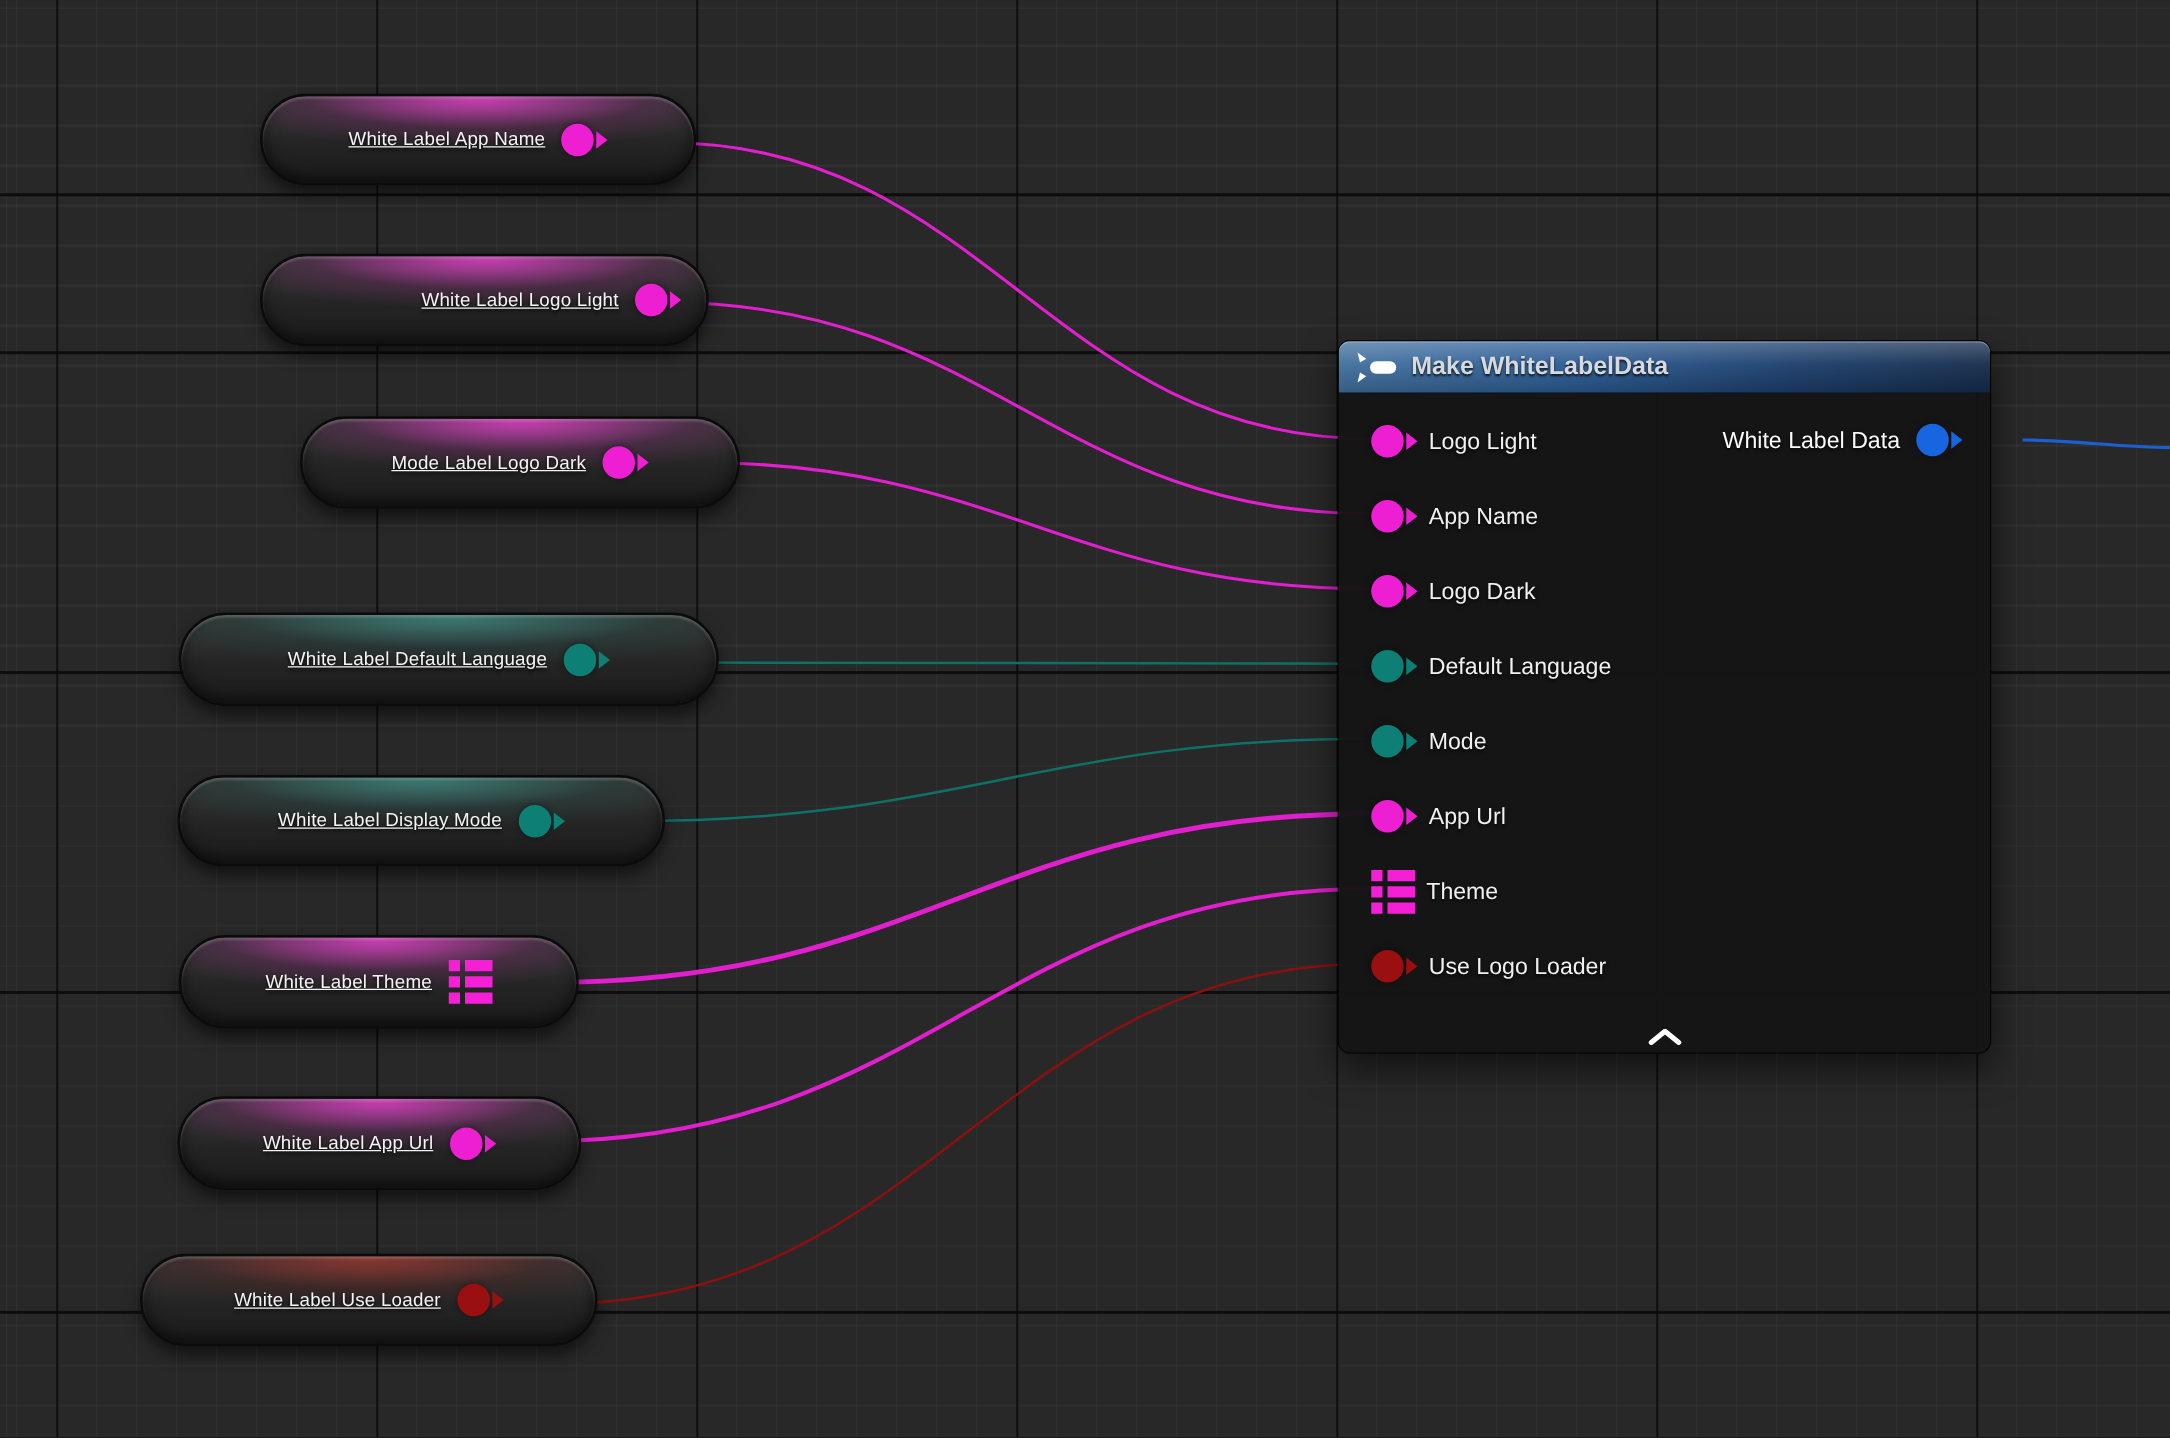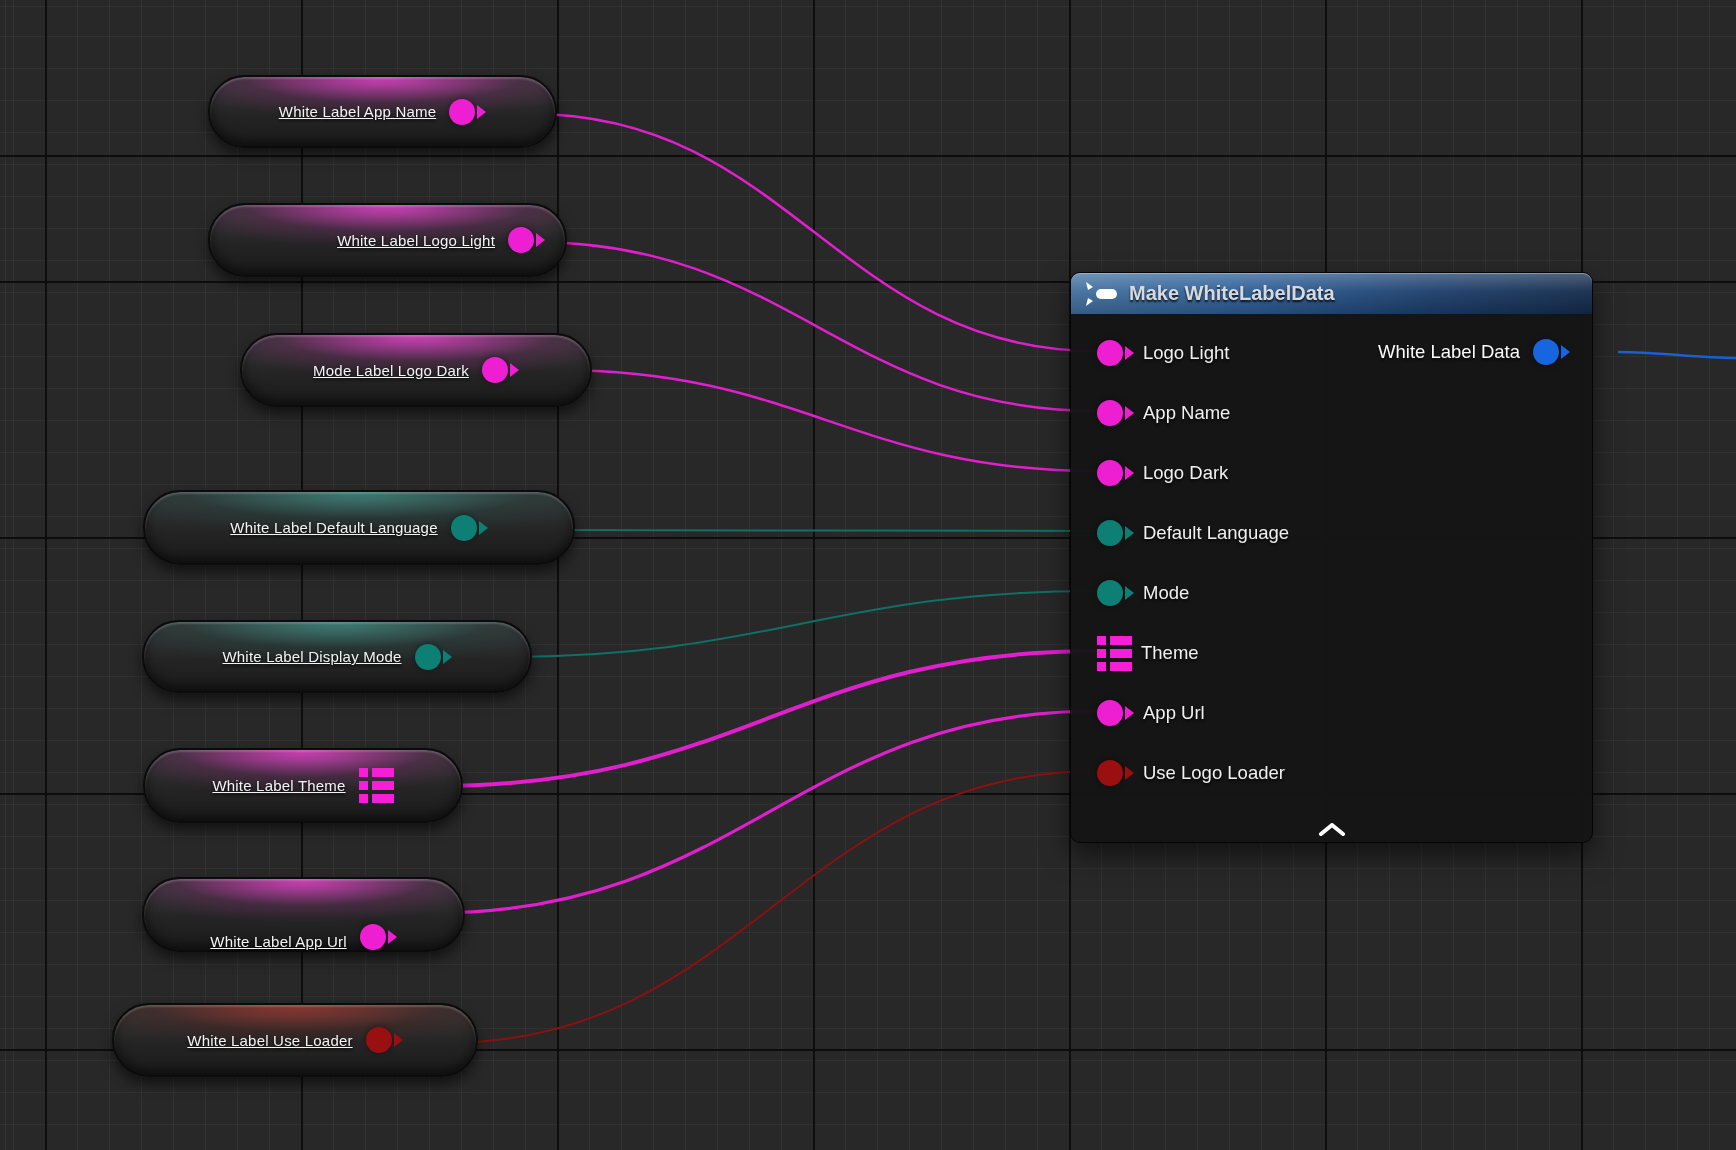--- a/index.html
+++ b/index.html
@@ -43,21 +43,21 @@
   .t-enum  {--pc:#0e7f74;--gA:rgba(64,142,133,0.85);--gB:rgba(30,75,70,0.30);}
   .t-bool  {--pc:#9a0f0f;--gA:rgba(168,56,48,0.80);--gB:rgba(86,30,26,0.30);}
   .t-structout{--pc:#1766e0;}
 
   .g0{left:208px;top:75px; width:349px;height:73px;}
   .g1{left:208px;top:203px;width:359px;height:74px;justify-content:flex-end;}
   .g2{left:240px;top:333px;width:352px;height:74px;}
   .g3{left:143px;top:490px;width:432px;height:75px;}
   .g4{left:142px;top:620px;width:390px;height:73px;}
   .g5{left:143px;top:748px;width:320px;height:75px;}
-  .g6{left:142px;top:877px;width:323px;height:75px;align-items:flex-end;}
+  .g6{left:142px;top:877px;width:323px;height:75px;}
   .g7{left:112px;top:1003px;width:366px;height:74px;}
 
   
   .pin{display:flex;align-items:center;margin-left:13px;}
   .pin .dot{
     width:26px;height:26px;border-radius:50%;
     background:var(--pc);
     box-shadow:0 0 6px rgba(0,0,0,0.4);
   }
   .pin .wedge{
@@ -251,36 +251,36 @@
         <span class="rlabel">Default Language</span>
       </div>
       <div class="row">
         <span class="pin t-enum">
             <i class="dot"></i>
             <i class="wedge"></i>
           </span>
         <span class="rlabel">Mode</span>
       </div>
       <div class="row">
+        <span class="pin t-string">
+            <i class="dot"></i>
+            <i class="wedge"></i>
+          </span>
+        <span class="rlabel">App Url</span>
+      </div>
+      <div class="row">
         <span class="struct-icon" style="--pc:#f51fd6;">
             <i></i>
             <i></i>
             <i></i>
             <i></i>
             <i></i>
             <i></i>
           </span>
         <span class="rlabel">Theme</span>
-      </div>
-      <div class="row">
-        <span class="pin t-string">
-            <i class="dot"></i>
-            <i class="wedge"></i>
-          </span>
-        <span class="rlabel">App Url</span>
       </div>
       <div class="row">
         <span class="pin t-bool">
             <i class="dot"></i>
             <i class="wedge"></i>
           </span>
         <span class="rlabel">Use Logo Loader</span>
       </div>
     </div>
 

